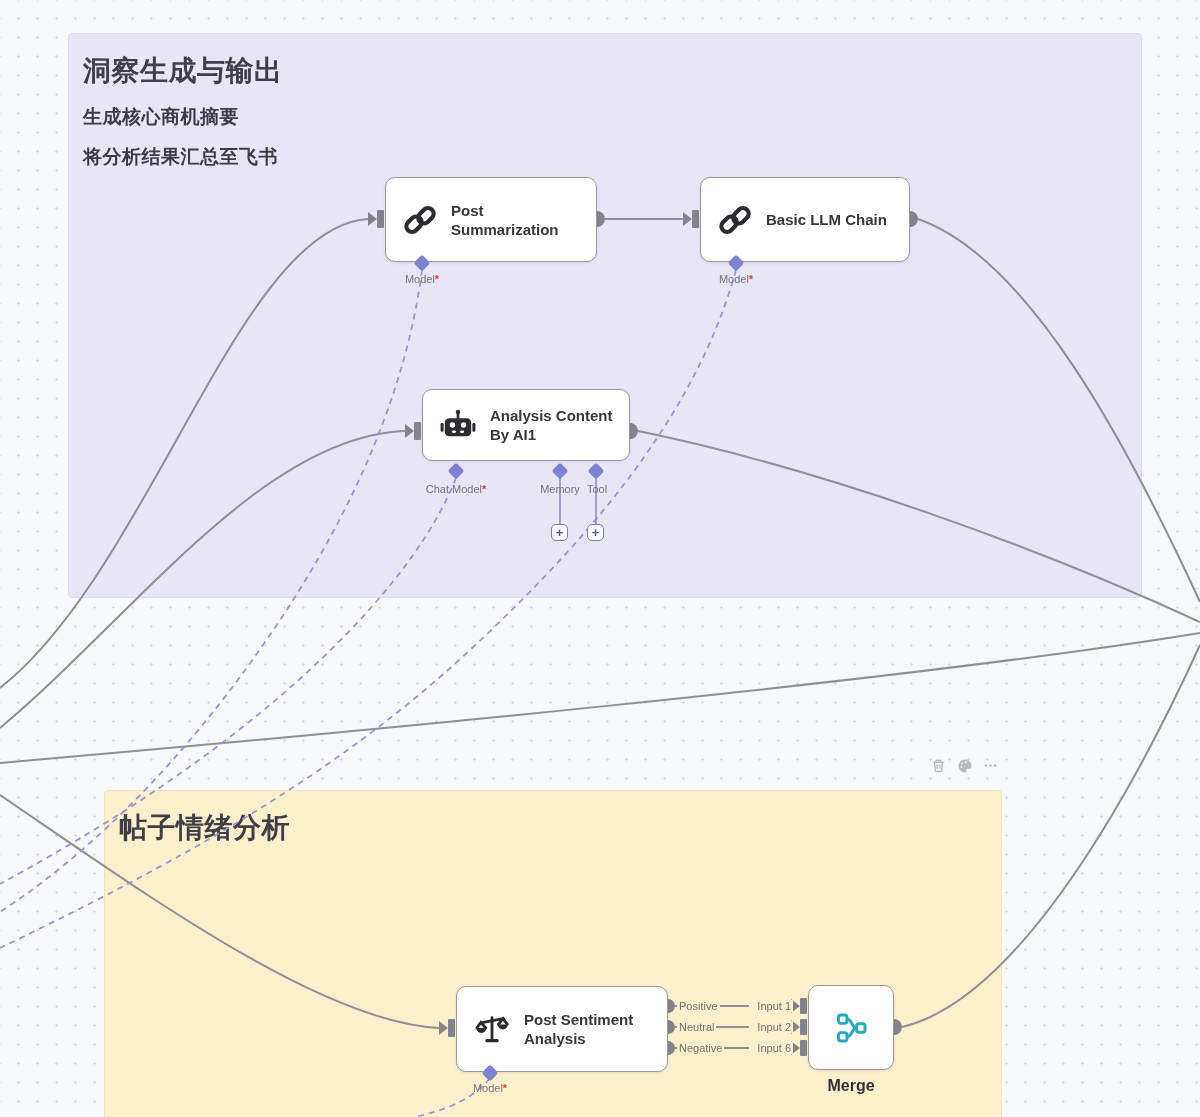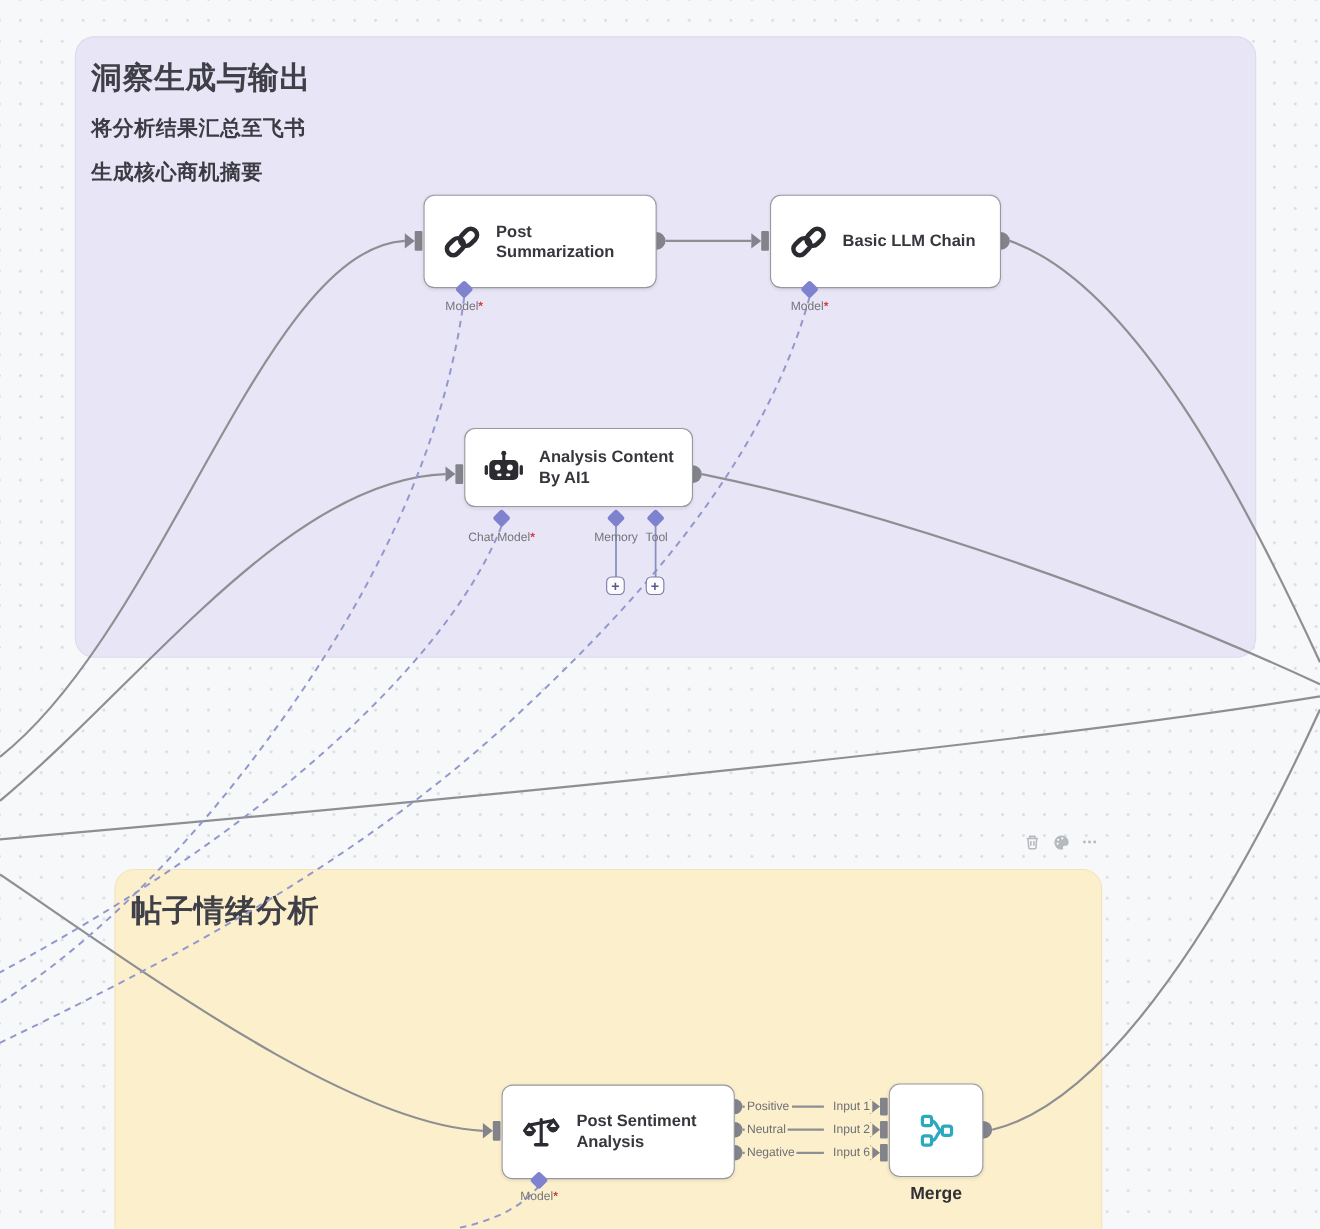--- a/index.html
+++ b/index.html
@@ -1,21 +1,21 @@
 <!DOCTYPE html>
 <html><head>
 <meta charset="utf-8">
 <style>
   html,body{margin:0;padding:0;}
   body{font-family:"Liberation Sans","DejaVu Sans",sans-serif;}
   #canvas{position:relative;width:1200px;height:1117px;overflow:hidden;
     background-color:#f7f8fa;
     background-image:radial-gradient(circle,#d9dbe0 1.1px,transparent 1.4px);
     background-size:19px 19px;background-position:9px 9px;}
-  .sticky{position:absolute;border-radius:18px;z-index:1;}
+  .sticky{position:absolute;border-radius:4px;z-index:1;}
   .sticky.purple{left:68px;top:33px;width:1072px;height:563px;background:#e8e5f6;border:1px solid #ddd9f0;}
   .sticky.yellow{left:104px;top:790px;width:896px;height:340px;background:#fcf0cc;border:1px solid #f2e4b8;}
   .sticky h1{margin:0;padding:18px 14px 0 14px;font-size:28px;font-weight:700;color:#3f3f47;letter-spacing:.5px;}
   .sticky p{margin:0;padding:14px 14px 0 14px;font-size:19px;font-weight:600;color:#3b3b43;letter-spacing:.5px;}
   svg.wires{position:absolute;left:0;top:0;z-index:2;}
   .conn{fill:none;stroke:#8e8e93;stroke-width:2;}
   .conn-d{fill:none;stroke:#9298cc;stroke-width:1.8;stroke-dasharray:6 5;}
   .stub{fill:none;stroke:#8a8fbf;stroke-width:1.6;}
   .ep{fill:#83838b;}
   .node{position:absolute;z-index:3;background:#fff;border:1.8px solid #98989f;border-radius:10px;
@@ -37,22 +37,22 @@
   .toolbar{position:absolute;left:930px;top:757px;display:flex;gap:9px;align-items:center;z-index:4;}
   .toolbar .tbtn{width:17px;height:17px;display:flex;align-items:center;justify-content:center;cursor:pointer;}
 </style>
 </head>
 <body>
 
 <div id="canvas">
 
   <div class="sticky purple">
     <h1>洞察生成与输出</h1>
+    <p>生成核心商机摘要</p>
     <p>将分析结果汇总至飞书</p>
-    <p>生成核心商机摘要</p>
   </div>
   <div class="sticky yellow">
     <h1>帖子情绪分析</h1>
   </div>
 
   <div class="toolbar">
     <span class="tbtn">
       <svg viewBox="0 0 16 16" width="15" height="15">
           <g fill="none" stroke="#b6b9be" stroke-width="1.5">
         <path d="M2.5 4.5h11"></path>

